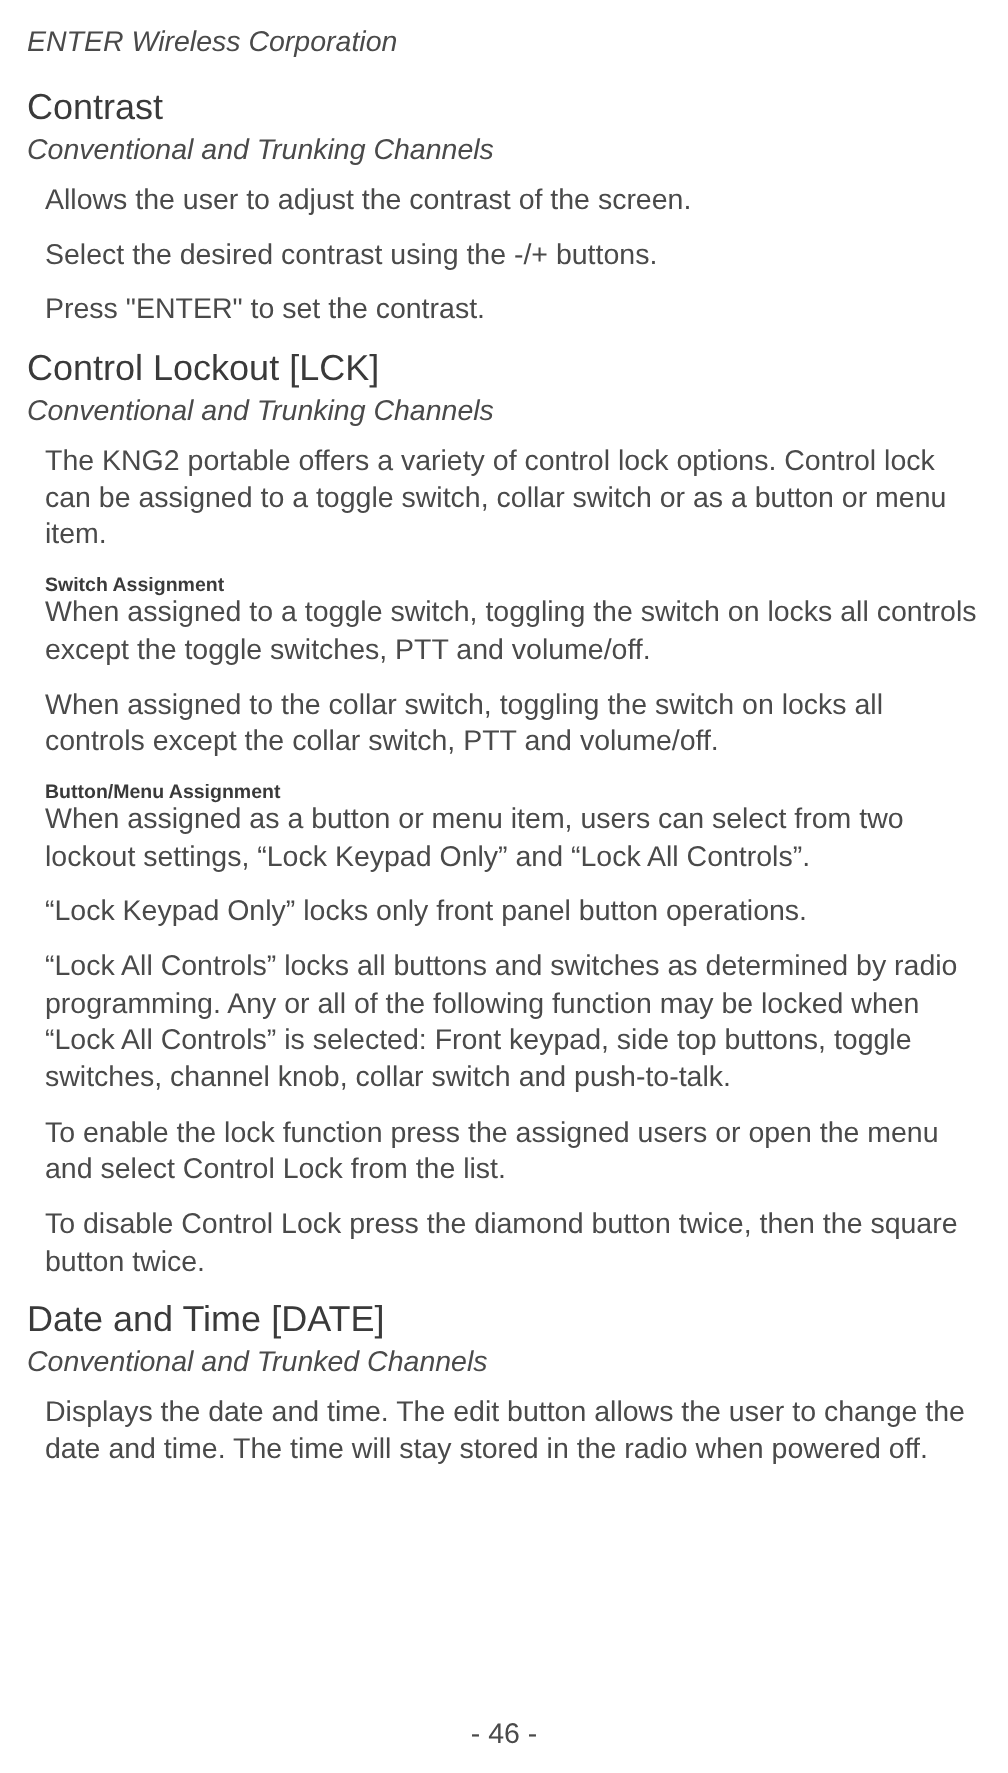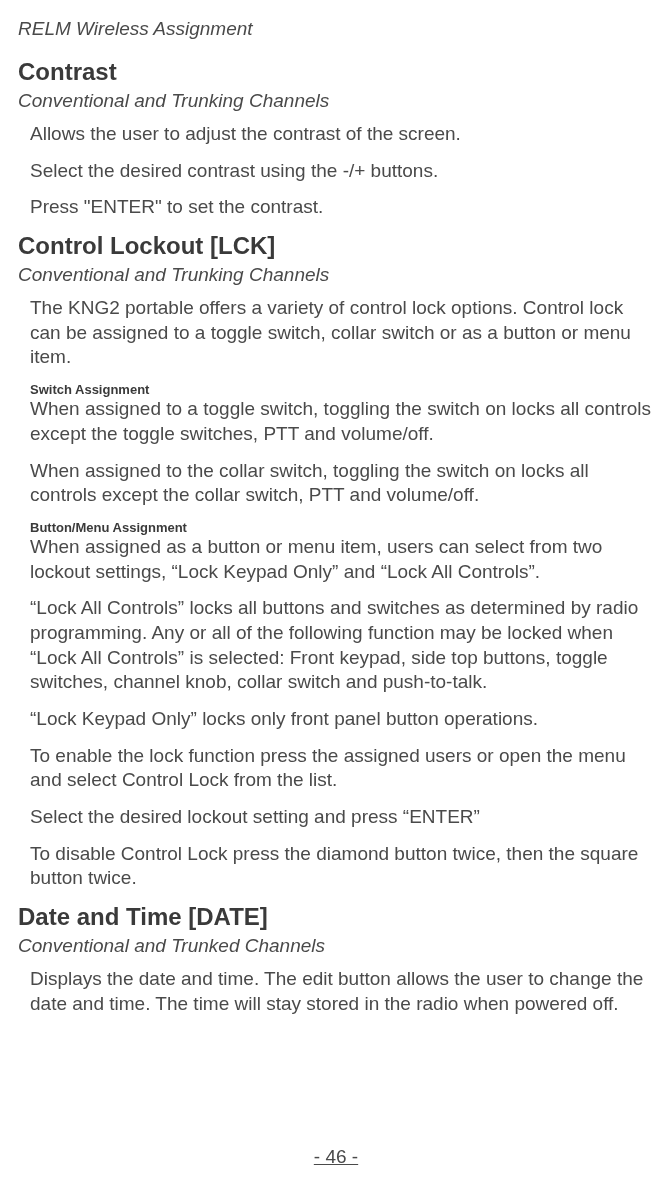--- a/index.html
+++ b/index.html
@@ -19,21 +19,21 @@
     position: relative;
   }
   .company {
     font-style: italic;
     font-size: 19px;
     margin-bottom: 18px;
     color: #4a4a4a;
   }
   .section-title {
     font-size: 24px;
-    font-weight: bold;
+    font-weight: normal;
     color: #3a3a3a;
     margin-bottom: 4px;
   }
   .subtitle {
     font-style: italic;
     font-size: 19px;
     margin-left: 0;
     margin-bottom: 10px;
     color: #4a4a4a;
   }
@@ -52,50 +52,48 @@
     color: #3a3a3a;
   }
   .page-number {
     position: absolute;
     bottom: 14px;
     left: 0;
     right: 0;
     text-align: center;
     font-size: 19px;
     color: #4a4a4a;
-    text-decoration: underline;
   }
 </style>
 </head>
 <body>
 
 <div class="page">
 
-  <div class="company">RELM Wireless Assignment</div>
+  <div class="company">ENTER Wireless Corporation</div>
 
   <div class="section-title">Contrast</div>
   <div class="subtitle">Conventional and Trunking Channels</div>
   <div class="body-text">Allows the user to adjust the contrast of the screen.</div>
   <div class="body-text">Select the desired contrast using the -/+ buttons.</div>
   <div class="body-text">Press "ENTER" to set the contrast.</div>
 
   <div class="section-title">Control Lockout [LCK]</div>
   <div class="subtitle">Conventional and Trunking Channels</div>
   <div class="body-text">The KNG2 portable offers a variety of control lock options. Control lock can be assigned to a toggle switch, collar switch or as a button or menu item.</div>
 
   <div class="sub-heading">Switch Assignment</div>
   <div class="body-text">When assigned to a toggle switch, toggling the switch on locks all controls except the toggle switches, PTT and volume/off.</div>
   <div class="body-text">When assigned to the collar switch, toggling the switch on locks all controls except the collar switch, PTT and volume/off.</div>
 
   <div class="sub-heading">Button/Menu Assignment</div>
   <div class="body-text">When assigned as a button or menu item, users can select from two lockout settings, “Lock Keypad Only” and “Lock All Controls”.</div>
+  <div class="body-text">“Lock Keypad Only” locks only front panel button operations.</div>
   <div class="body-text">“Lock All Controls” locks all buttons and switches as determined by radio programming. Any or all of the following function may be locked when “Lock All Controls” is selected: Front keypad, side top buttons, toggle switches, channel knob, collar switch and push-to-talk.</div>
-  <div class="body-text">“Lock Keypad Only” locks only front panel button operations.</div>
   <div class="body-text">To enable the lock function press the assigned users or open the menu and select Control Lock from the list.</div>
-  <div class="body-text">Select the desired lockout setting and press “ENTER”</div>
   <div class="body-text">To disable Control Lock press the diamond button twice, then the square button twice.</div>
 
   <div class="section-title">Date and Time [DATE]</div>
   <div class="subtitle">Conventional and Trunked Channels</div>
   <div class="body-text">Displays the date and time. The edit button allows the user to change the date and time. The time will stay stored in the radio when powered off.</div>
 
   <div class="page-number">- 46 -</div>
 </div>
 
 </body></html>

